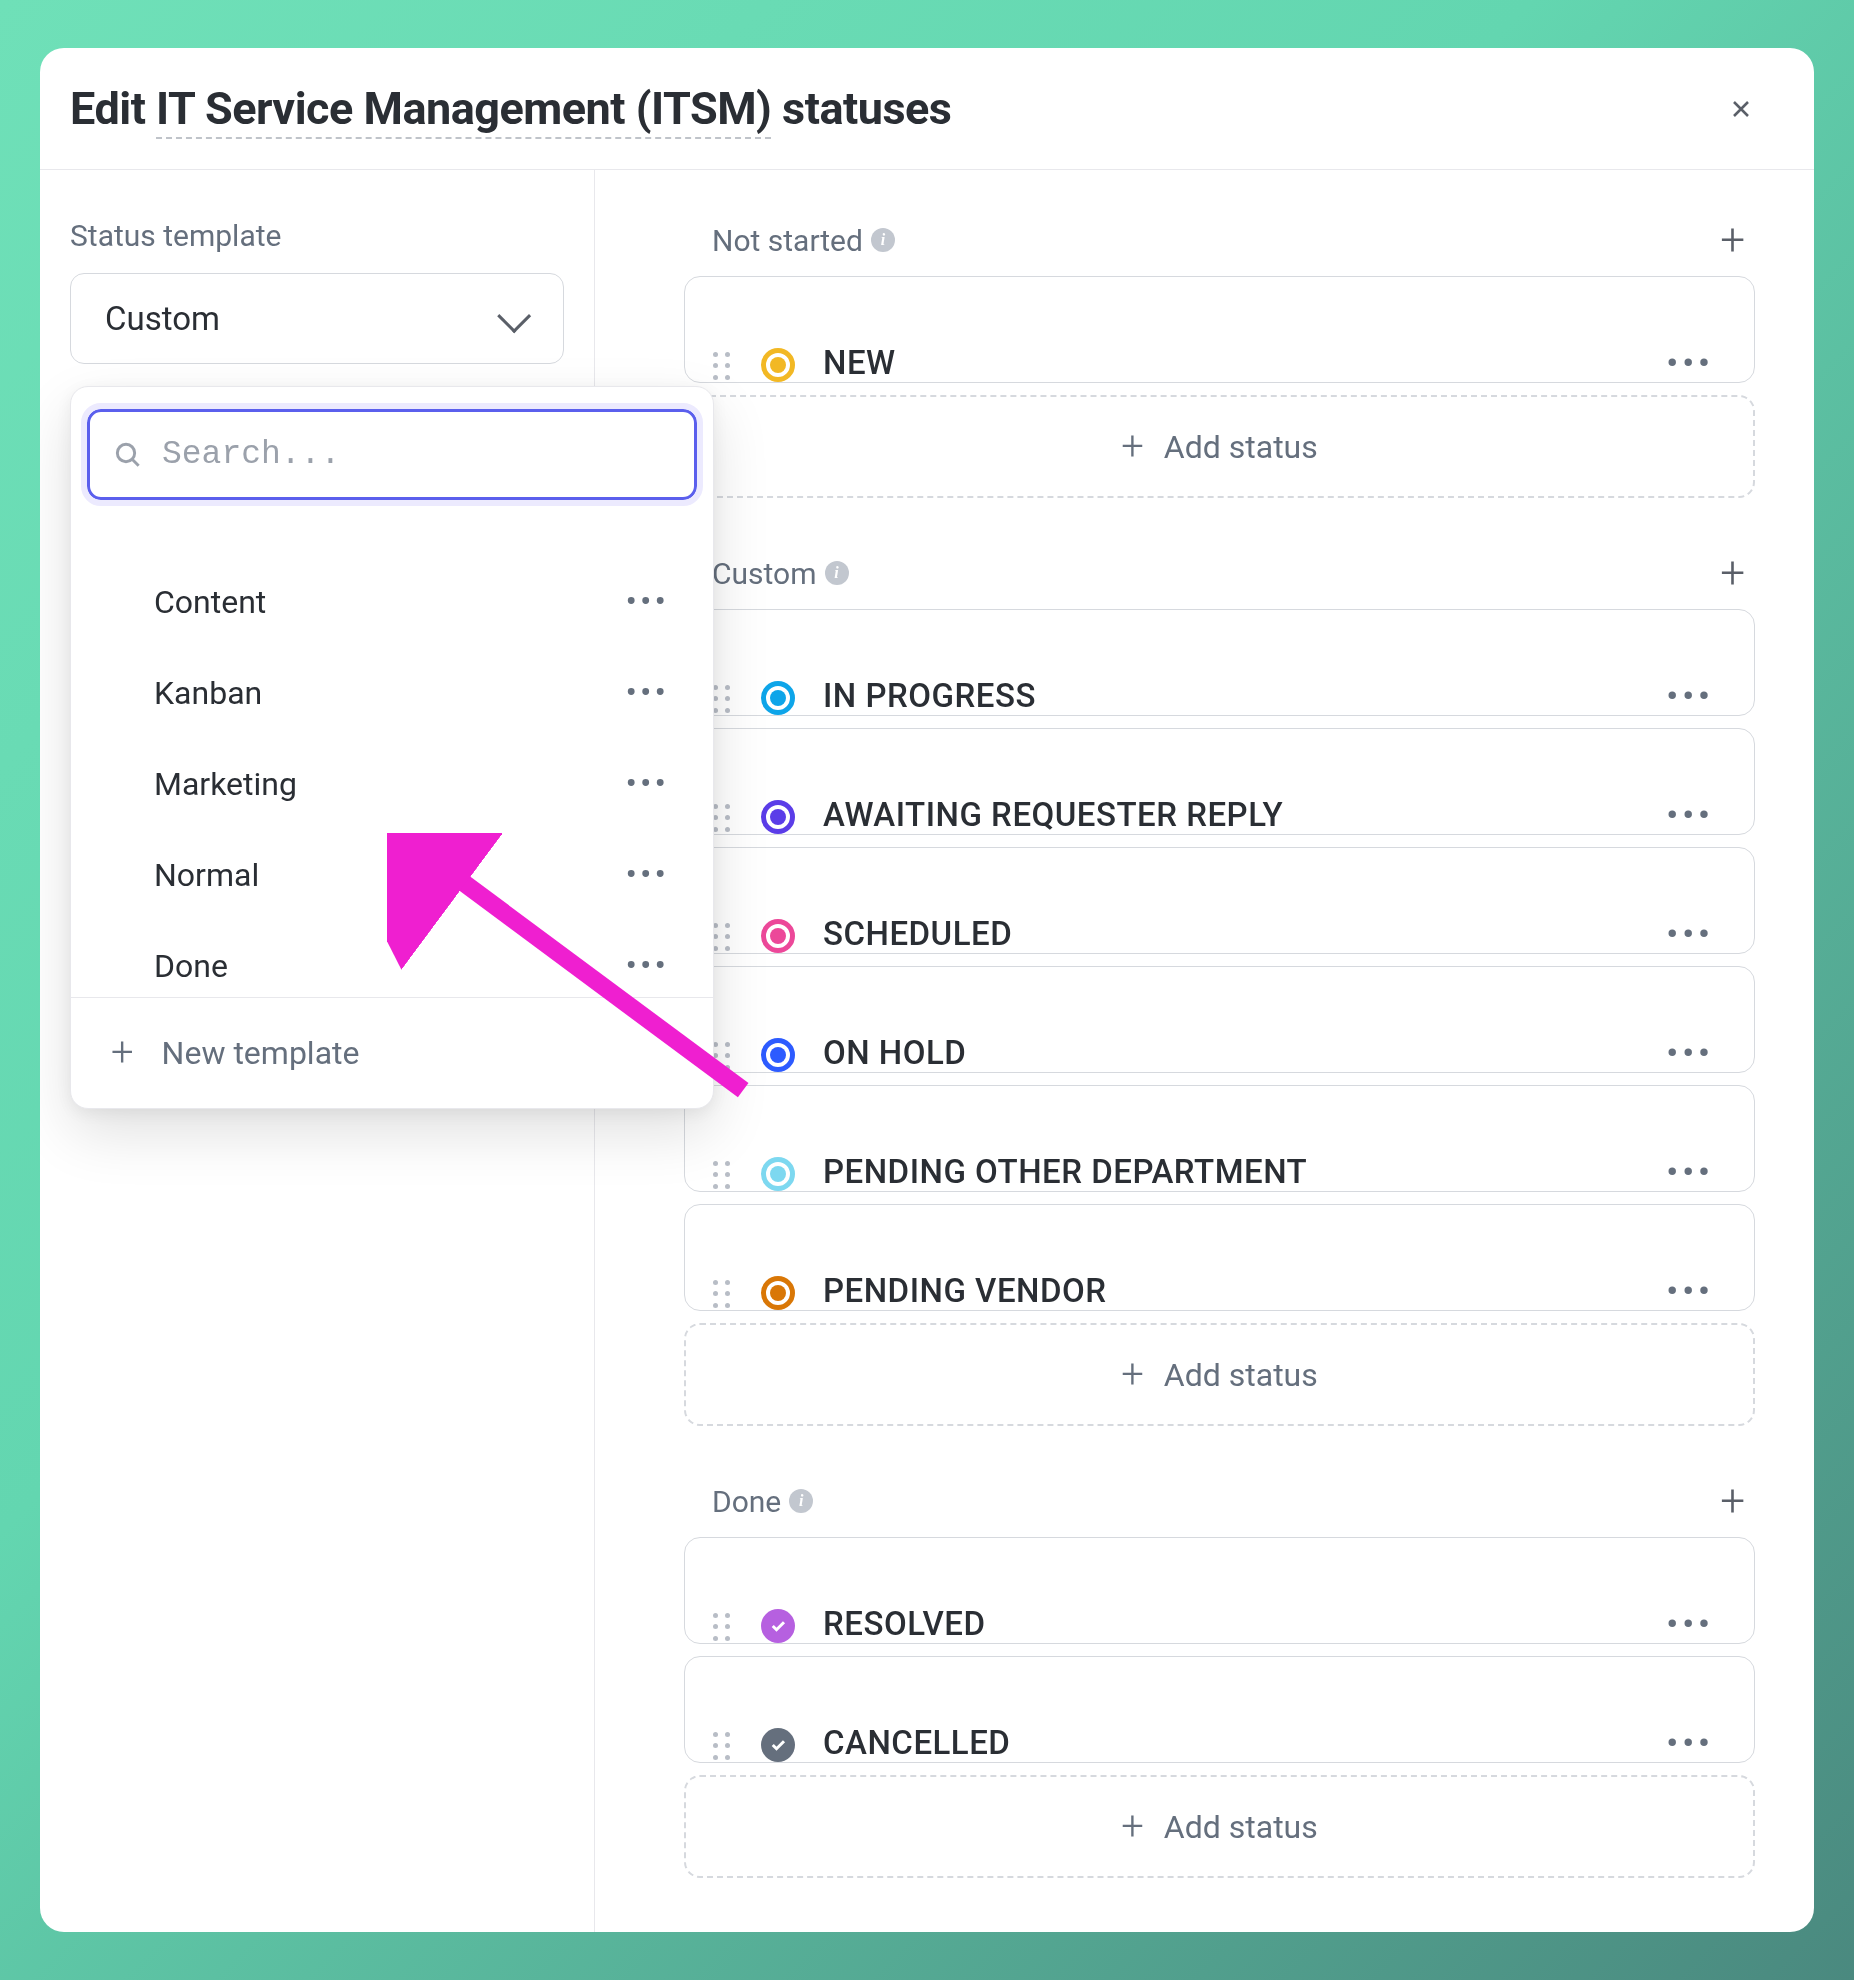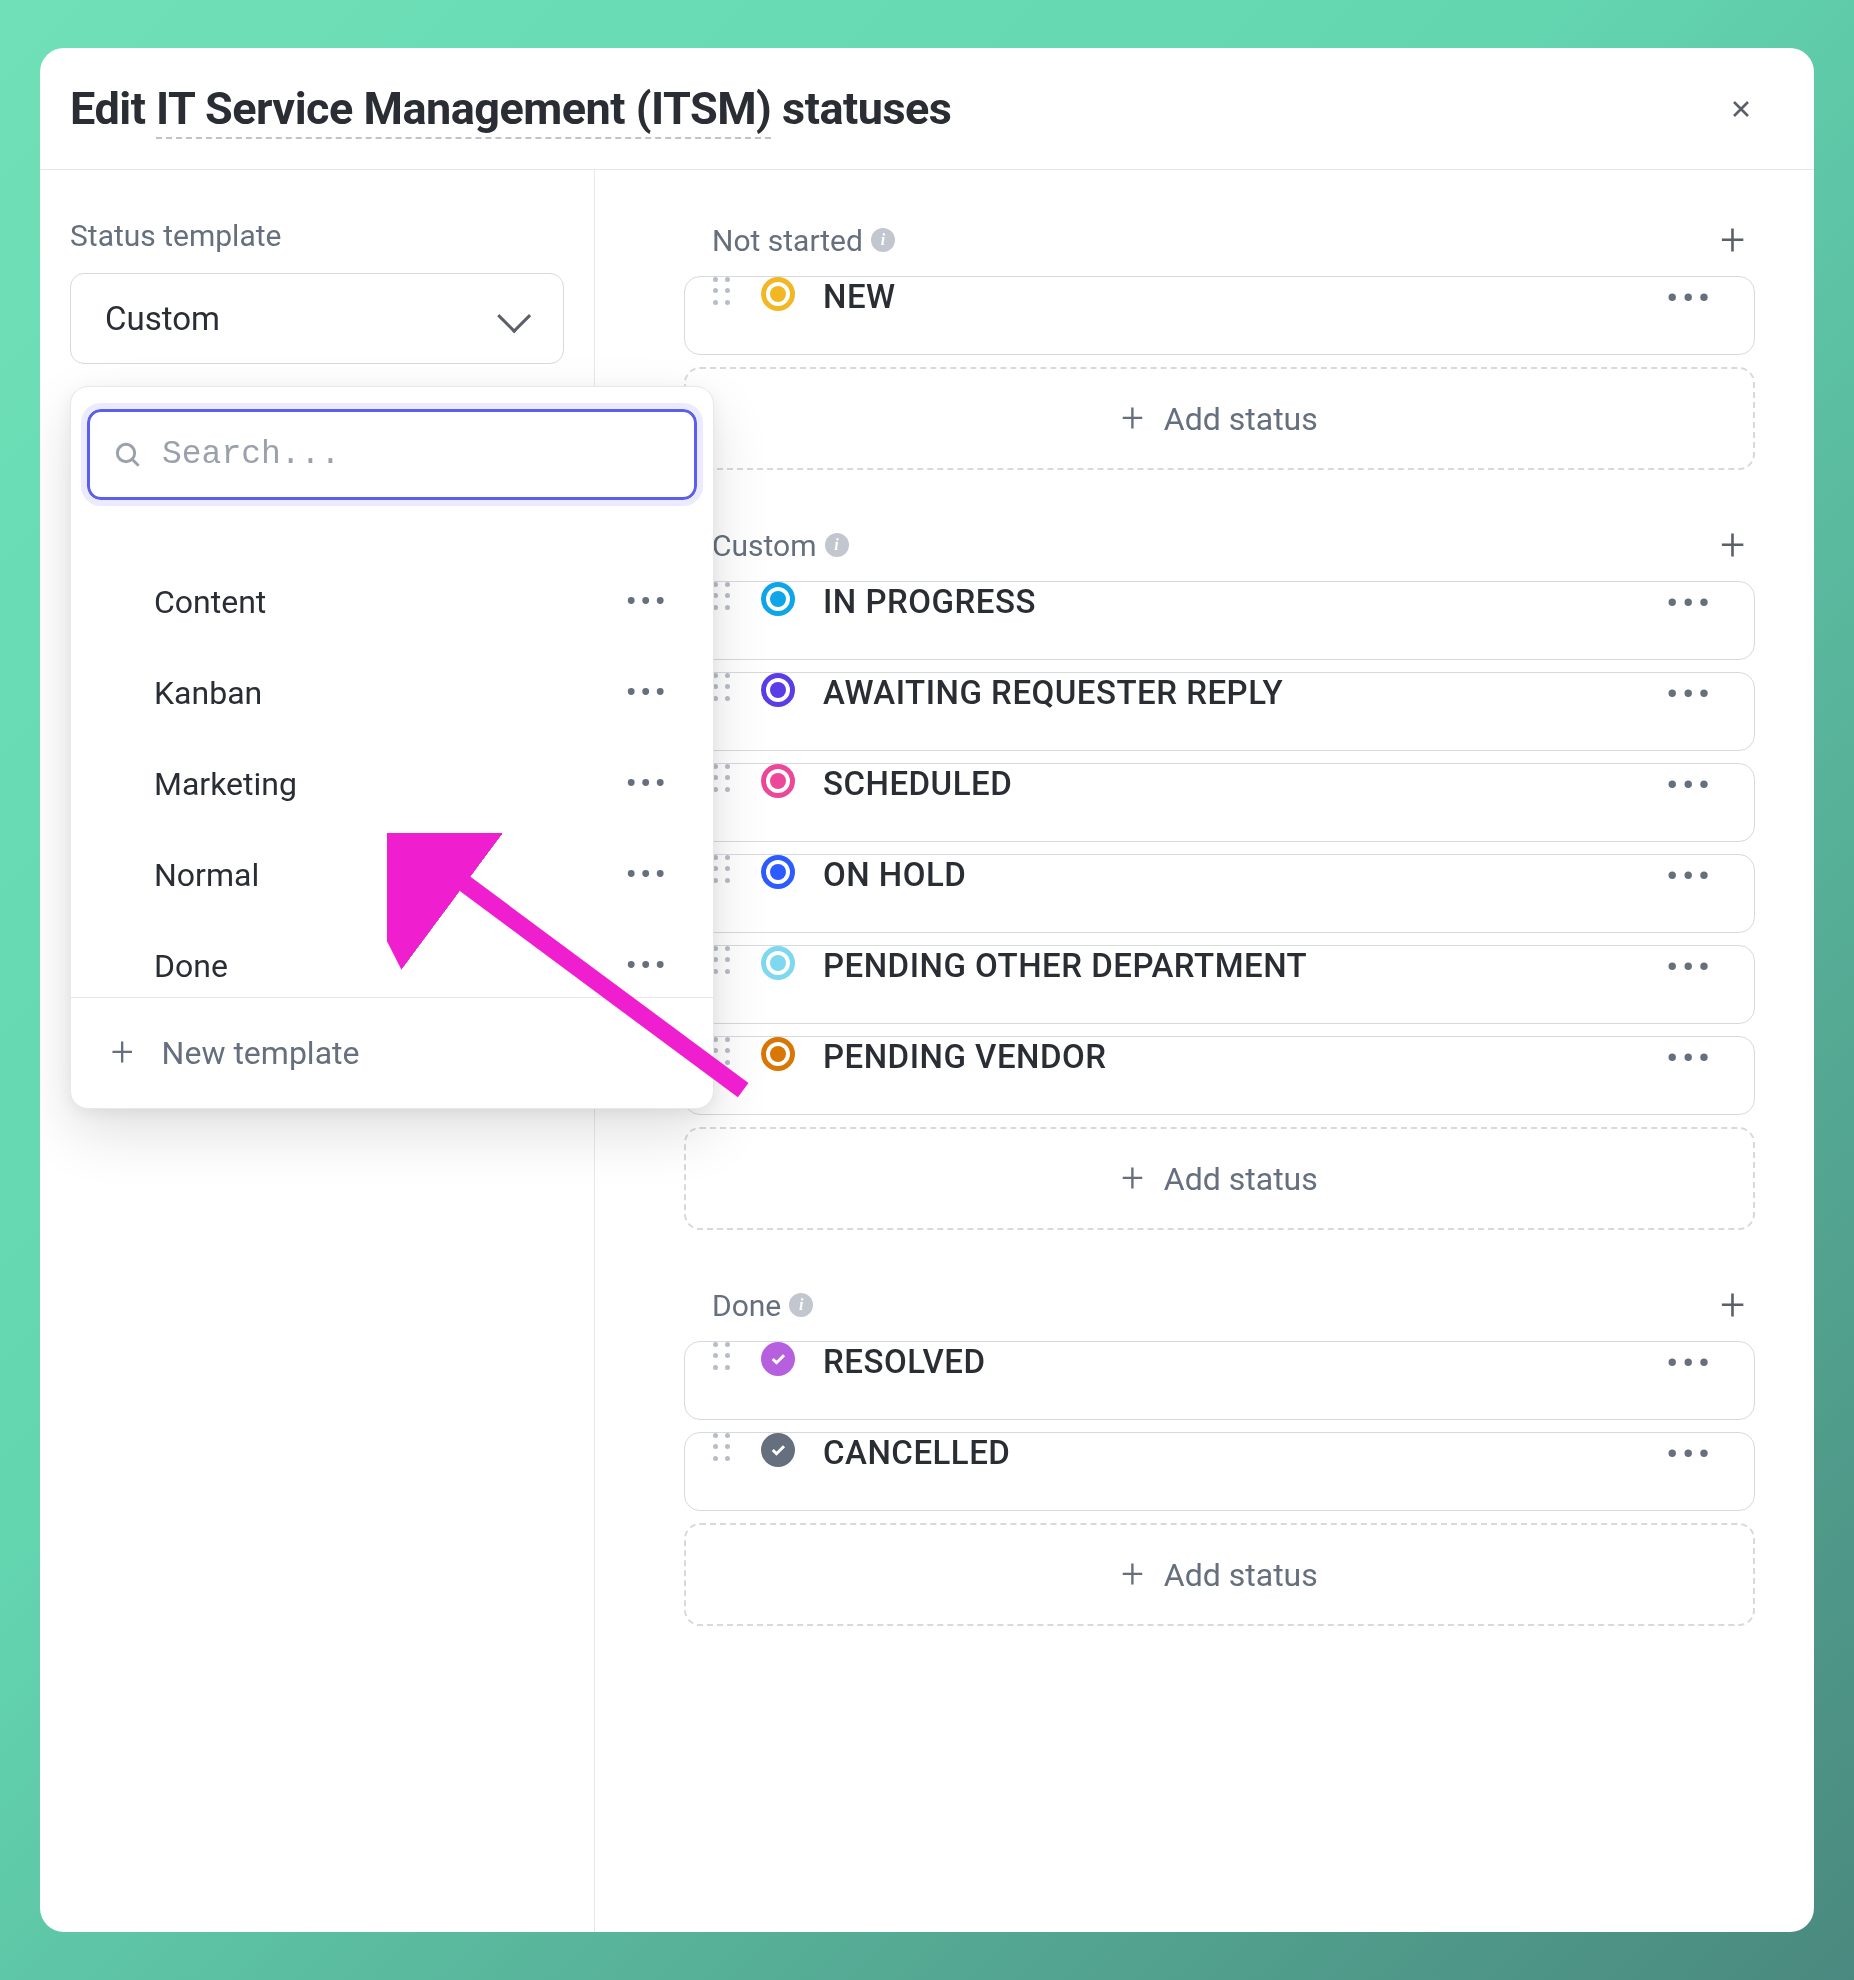--- a/index.html
+++ b/index.html
@@ -158,23 +158,23 @@
     background: #c2c7cf; color: #fff;
     display: flex; align-items: center; justify-content: center;
     font-size: 16px; font-weight: 700; font-style: italic; font-family: Georgia, serif;
   }
   .plus-header {
     color: #5a5f68; font-size: 44px; font-weight: 300; cursor: pointer; line-height: 1;
   }
   .status-row {
     border: 1px solid #d6d9de;
     border-radius: 16px;
-    height: 79px;
-    display: flex;
-    align-items: flex-start;
+    height: 107px;
+    display: flex;
+    align-items: flex-end;
     padding: 0 40px 0 28px;
     gap: 28px;
     margin-bottom: 12px;
     font-size: 33px;
     font-weight: 500;
     color: #2a2e34;
     letter-spacing: 0.5px;
   }
   .drag-handle {
     display: grid;

